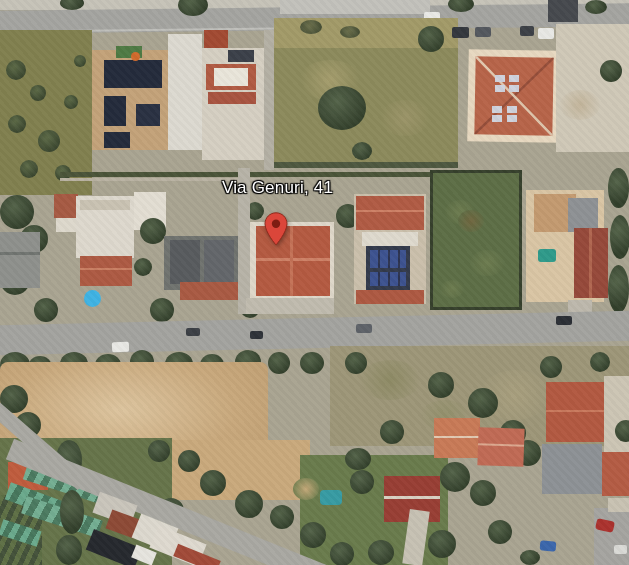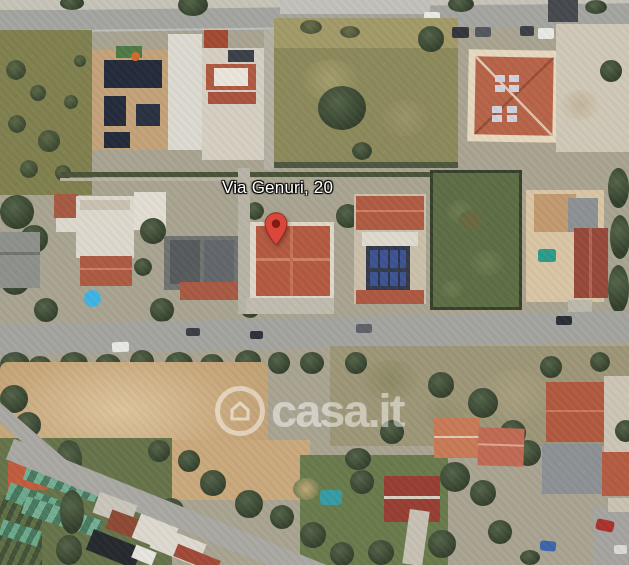--- a/index.html
+++ b/index.html
@@ -260,30 +260,22 @@
   <div class="tree" style="left:178px;top:450px;width:22px;height:22px;"></div>
 
   <div class="abs" style="left:95px;top:498px;width:40px;height:22px;background:#c9c5bb;transform:rotate(20deg);"></div>
   <div class="abs" style="left:108px;top:514px;width:30px;height:20px;background:#8d4a36;transform:rotate(20deg);"></div>
   <div class="abs" style="left:135px;top:520px;width:40px;height:26px;background:#dcd8ce;transform:rotate(22deg);"></div>
   <div class="abs" style="left:88px;top:538px;width:52px;height:22px;background:#26292e;transform:rotate(22deg);"></div>
   <div class="abs" style="left:133px;top:548px;width:22px;height:14px;background:#e6e4de;transform:rotate(22deg);"></div>
   <div class="abs" style="left:152px;top:534px;width:52px;height:24px;background:#ded9cf;transform:rotate(22deg);"></div>
   <div class="abs" style="left:174px;top:552px;width:46px;height:13px;background:#a14a38;transform:rotate(22deg);"></div>
 
-  <div class="watermark">
-    <div class="wm-circle">
-      <svg width="24" height="24" viewBox="0 0 24 24">
-        <path d="M4 11 L12 4 L20 11 L20 20 L4 20 Z" fill="none" stroke="rgba(255,255,255,0.55)" stroke-width="3.2" stroke-linejoin="round"></path>
-      </svg>
-    </div>
-    <div class="wm-text">casa.it</div>
-  </div>
-
-  <div class="label">Via Genuri, 20</div>
+
+  <div class="label">Via Genuri, 41</div>
 
   <div class="pin">
     <svg width="24" height="34" viewBox="0 0 24 34">
       <path d="M12 0.8 C5.9 0.8 1 5.7 1 11.8 C1 20.3 12 33 12 33 C12 33 23 20.3 23 11.8 C23 5.7 18.1 0.8 12 0.8 Z" fill="#DB463A" stroke="#8C2A1C" stroke-width="1"></path>
       <circle cx="12" cy="11.8" r="4.2" fill="#7E1D12"></circle>
     </svg>
   </div>
 
 </div>
 

